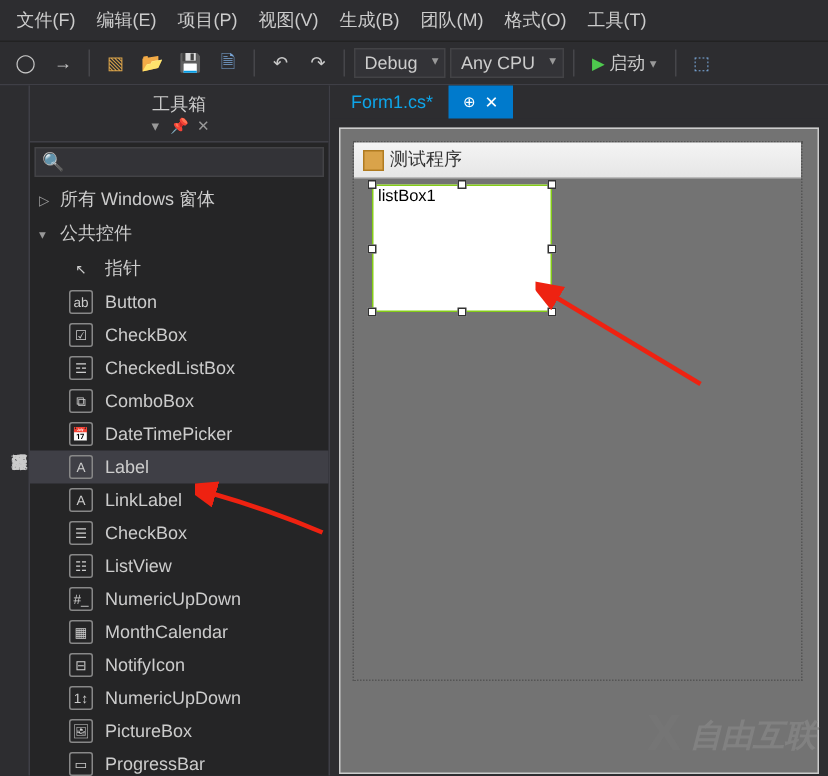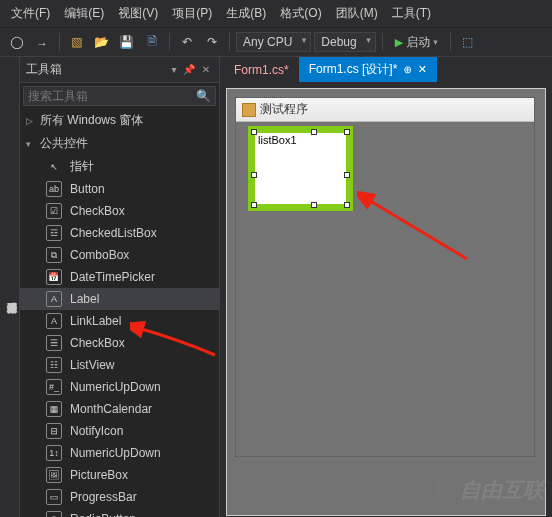--- a/index.html
+++ b/index.html
@@ -9,79 +9,79 @@
 .toolbar { display: flex; align-items: center; background: #2d2d30; padding: 3px 6px; gap: 3px; border-bottom: 1px solid #3f3f46; }
 .tbtn { width: 22px; height: 22px; display: flex; align-items: center; justify-content: center; color: #c8c8c8; }
 .sep { width: 1px; height: 18px; background: #46464a; margin: 0 3px; }
 .combo { background: #333337; border: 1px solid #434346; padding: 2px 18px 2px 6px; color: #ccc; font-size: 12px; position: relative; min-width: 60px; }
 .combo::after { content: "▾"; position: absolute; right: 4px; top: 2px; font-size: 9px; color: #999; }
 .playbtn { display: flex; align-items: center; gap: 3px; padding: 2px 6px; color: #ccc; }
 .play-tri { color: #4ec94e; font-size: 11px; }
 .main { display: flex; height: calc(100% - 52px); }
 .sidetab { width: 20px; background: #2d2d30; writing-mode: vertical-rl; text-align: center; padding-top: 8px; font-size: 11px; color: #ccc; border-right: 1px solid #3f3f46; }
 .toolbox { width: 200px; background: #252526; border-right: 1px solid #3f3f46; display: flex; flex-direction: column; }
-.tb-header { display: flex; align-items: center; justify-content: space-between; padding: 4px 6px; background: #2d2d30; border-bottom: 1px solid #3f3f46; }
+.tb-header { display: flex; align-items: center; justify-content: space-between; padding: 4px 6px; background: #2d2d30; border-bottom: 1px solid #3f3f46; flex-direction: column; }
 .tb-title { font-size: 12px; }
 .tb-ctrls { display: flex; gap: 2px; font-size: 10px; color: #999; }
 .tb-ctrls span { width: 14px; text-align: center; cursor: default; }
 .tb-search { display: flex; align-items: center; background: #333337; border: 1px solid #434346; margin: 3px; padding: 2px 4px; }
 .tb-search input { background: transparent; border: none; color: #888; font-size: 12px; flex: 1; outline: none; }
 .tb-search-icon { color: #888; font-size: 12px; }
 .tb-tree { flex: 1; overflow: auto; }
 .tree-group { padding: 3px 6px; display: flex; align-items: center; gap: 4px; cursor: default; }
 .arrow { font-size: 9px; color: #999; width: 10px; }
 .tree-items { }
 .tree-item { padding: 3px 6px 3px 26px; display: flex; align-items: center; gap: 8px; cursor: default; }
 .tree-item.selected { background: #3f3f46; }
 .item-icon { width: 16px; height: 16px; display: flex; align-items: center; justify-content: center; border: 1px solid #888; font-size: 9px; color: #ccc; border-radius: 2px; }
 .item-icon.cursor { border: none; }
 .designer { flex: 1; background: #2d2d30; display: flex; flex-direction: column; position: relative; }
 .tabs { display: flex; background: #2d2d30; padding-left: 4px; }
-.tab { padding: 4px 10px; background: #2d2d30; color: #fca5a5; display: flex; align-items: center; gap: 6px; font-size: 12px; }
+.tab { padding: 4px 10px; background: #2d2d30; color: #0ea5e9; display: flex; align-items: center; gap: 6px; font-size: 12px; }
 .tab.active { background: #007acc; color: #fff; }
 .tab .pin { font-size: 10px; }
 .tab .close { font-size: 11px; cursor: default; }
 .canvas { flex: 1; background: #737373; margin: 6px; border: 1px solid #ccc; position: relative; overflow: hidden; }
 .formwin { position: absolute; left: 8px; top: 8px; width: 300px; height: 360px; border: 1px dotted #555; }
 .form-title { background: linear-gradient(#f4f4f4,#e6e6e6); border-bottom: 1px solid #bbb; padding: 3px 6px; font-size: 12px; color: #333; display: flex; align-items: center; gap: 4px; }
 .form-ico { width: 14px; height: 14px; background: #d9a34a; border: 1px solid #b07b20; }
-.lb { position: absolute; left: 12px; top: 28px; width: 105px; height: 85px; background: #fff; border: 7px solid #84cc16; font-size: 11px; color: #000; padding: 1px 3px; }
+.lb { position: absolute; left: 12px; top: 28px; width: 120px; height: 85px; background: #fff; border: 1px solid #84cc16; font-size: 11px; color: #000; padding: 1px 3px; }
 .handle { position: absolute; width: 6px; height: 6px; background: #fff; border: 1px solid #333; }
 .red-arrow { position: absolute; pointer-events: none; }
 .watermark { position: absolute; right: 8px; bottom: 8px; display: flex; align-items: center; gap: 6px; color: #888; font-size: 21px; font-style: italic; font-weight: bold; opacity: 0.7; }
 .wm-x { font-size: 34px; font-weight: 900; color: #777; font-style: normal; }
 </style>
 </head>
 <body>
 
 <div class="menubar">
   <span>文件(F)</span>
   <span>编辑(E)</span>
+  <span>项目(P)</span>
   <span>视图(V)</span>
-  <span>项目(P)</span>
   <span>生成(B)</span>
+  <span>团队(M)</span>
   <span>格式(O)</span>
-  <span>团队(M)</span>
   <span>工具(T)</span>
 </div>
 
 <div class="toolbar">
   <div class="tbtn">◯</div>
   <div class="tbtn">→</div>
   <div class="sep"></div>
   <div class="tbtn" style="color:#d9a34a">▧</div>
   <div class="tbtn" style="color:#d9a34a">📂</div>
   <div class="tbtn" style="color:#7aa7d8">💾</div>
   <div class="tbtn" style="color:#7aa7d8">🗎</div>
   <div class="sep"></div>
   <div class="tbtn">↶</div>
   <div class="tbtn">↷</div>
   <div class="sep"></div>
+  <div class="combo">Debug</div>
   <div class="combo" style="min-width:72px">Any CPU</div>
-  <div class="combo">Debug</div>
   <div class="sep"></div>
   <div class="playbtn">
     <span class="play-tri">▶</span>
     <span>启动</span>
     <span style="font-size:9px;color:#999">▾</span>
   </div>
   <div class="sep"></div>
   <div class="tbtn" style="color:#7aa7d8">⬚</div>
 </div>
 
@@ -91,21 +91,20 @@
   <div class="toolbox">
     <div class="tb-header">
       <span class="tb-title">工具箱</span>
       <div class="tb-ctrls">
         <span>▾</span>
         <span>📌</span>
         <span>✕</span>
       </div>
     </div>
     <div class="tb-search">
-      <input placeholder="搜索工具箱" style="">
       <span class="tb-search-icon">🔍</span>
     </div>
     <div class="tb-tree">
       <div class="tree-group">
         <span class="arrow">▷</span>
         <span>所有 Windows 窗体</span>
       </div>
       <div class="tree-group">
         <span class="arrow">▾</span>
         <span>公共控件</span>
@@ -182,21 +181,20 @@
         </div>
     </div>
   </div>
 
   <div class="designer">
     <div class="tabs">
       <div class="tab">
         <span>Form1.cs*</span>
       </div>
       <div class="tab active">
-        <span>Form1.cs [设计]*</span>
         <span class="pin">⊕</span>
         <span class="close">✕</span>
       </div>
     </div>
     <div class="canvas">
       <div class="formwin">
         <div class="form-title">
           <div class="form-ico"></div>
           <span>测试程序</span>
         </div>

